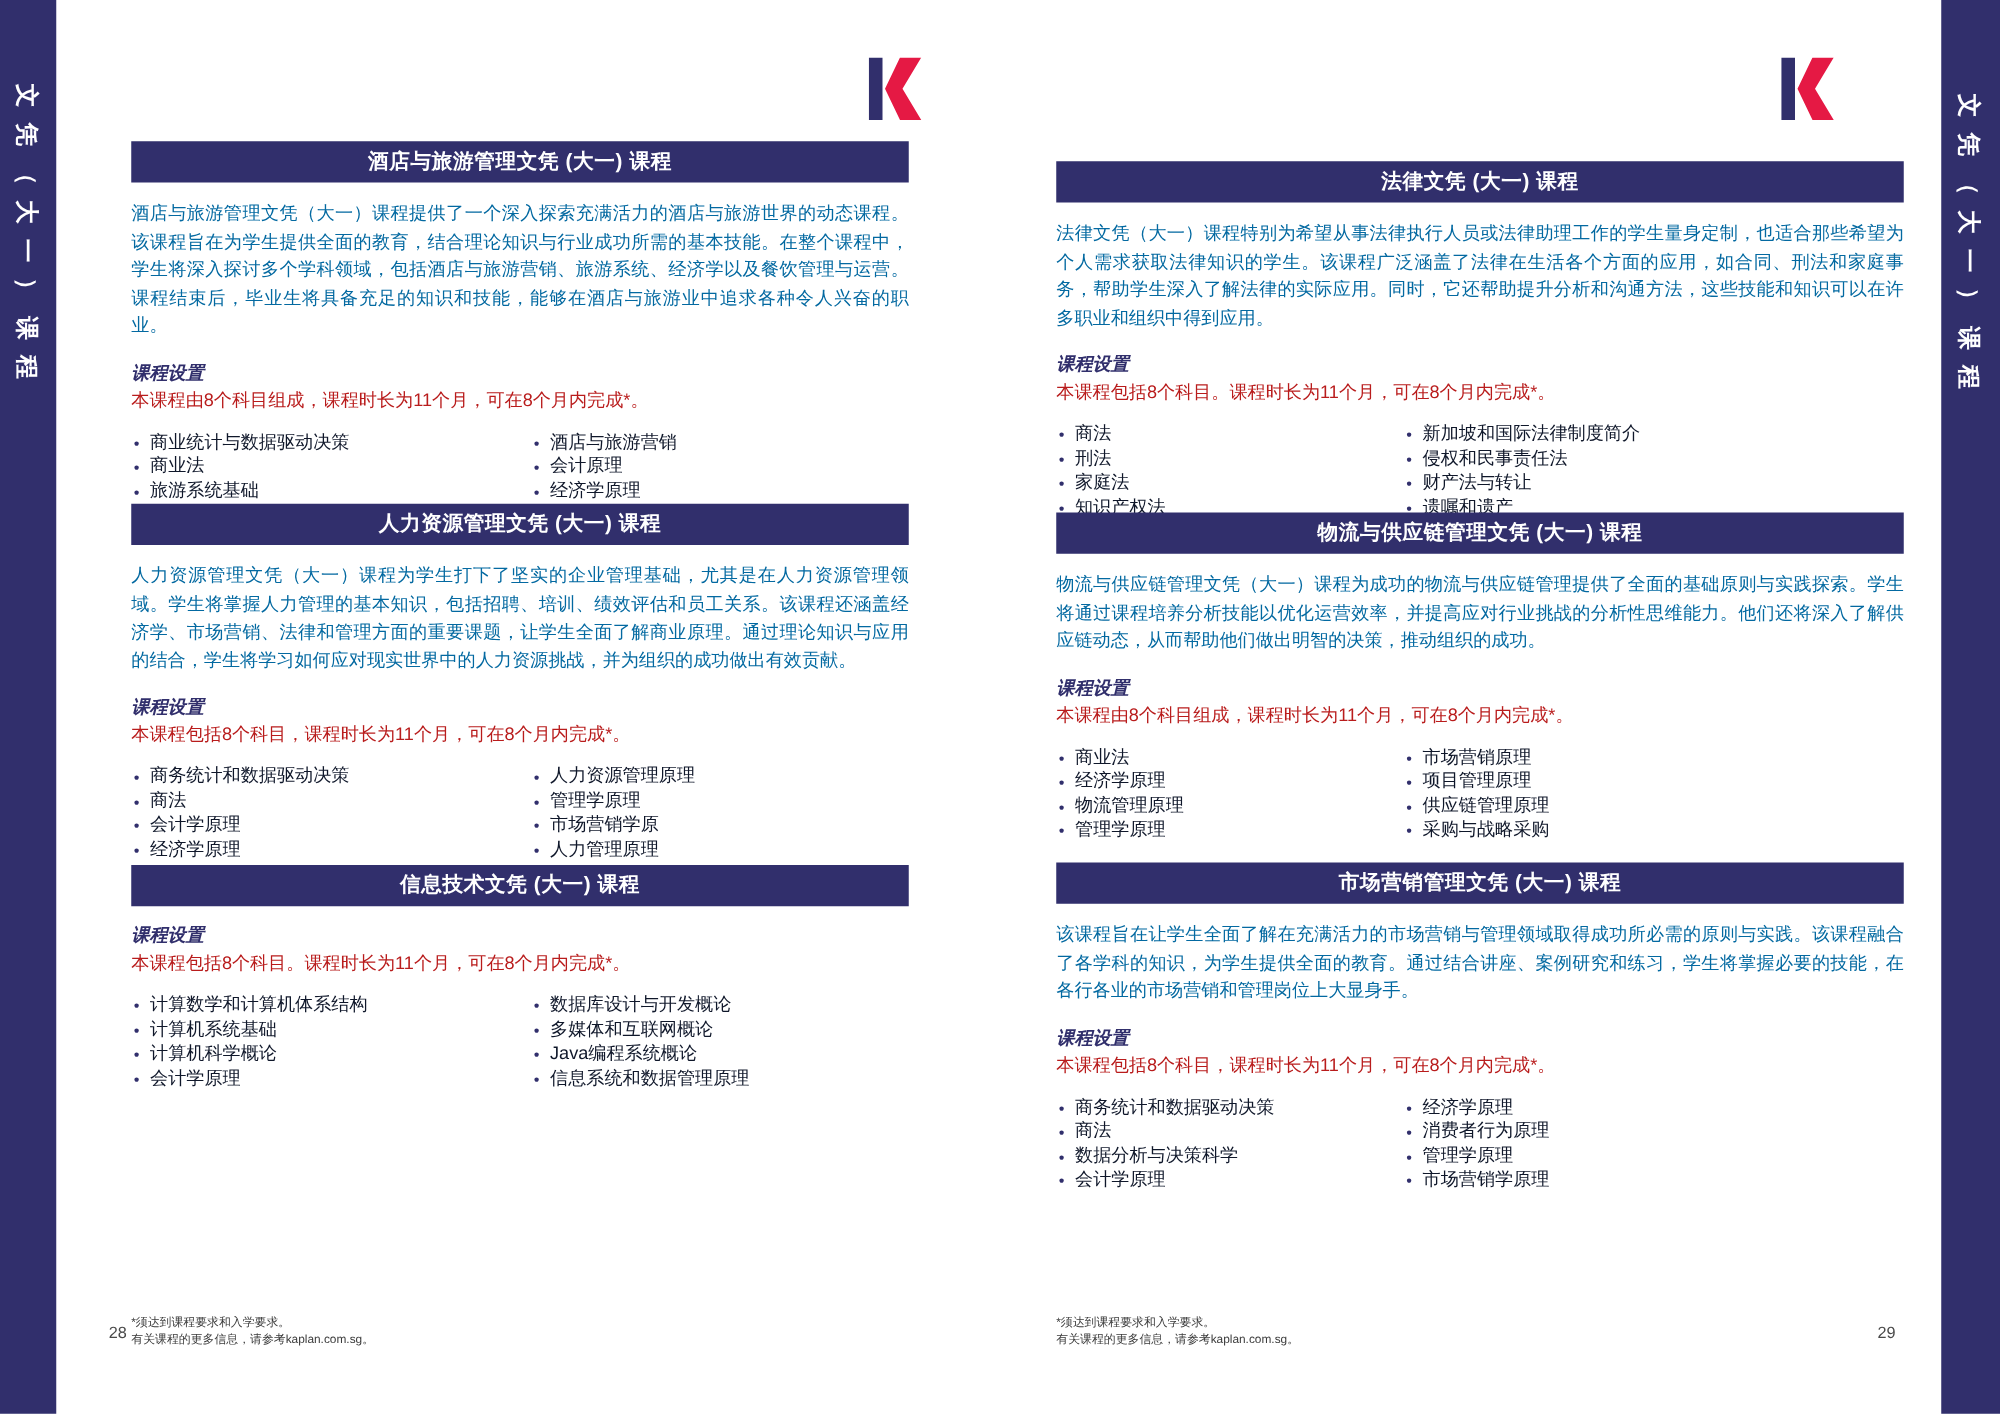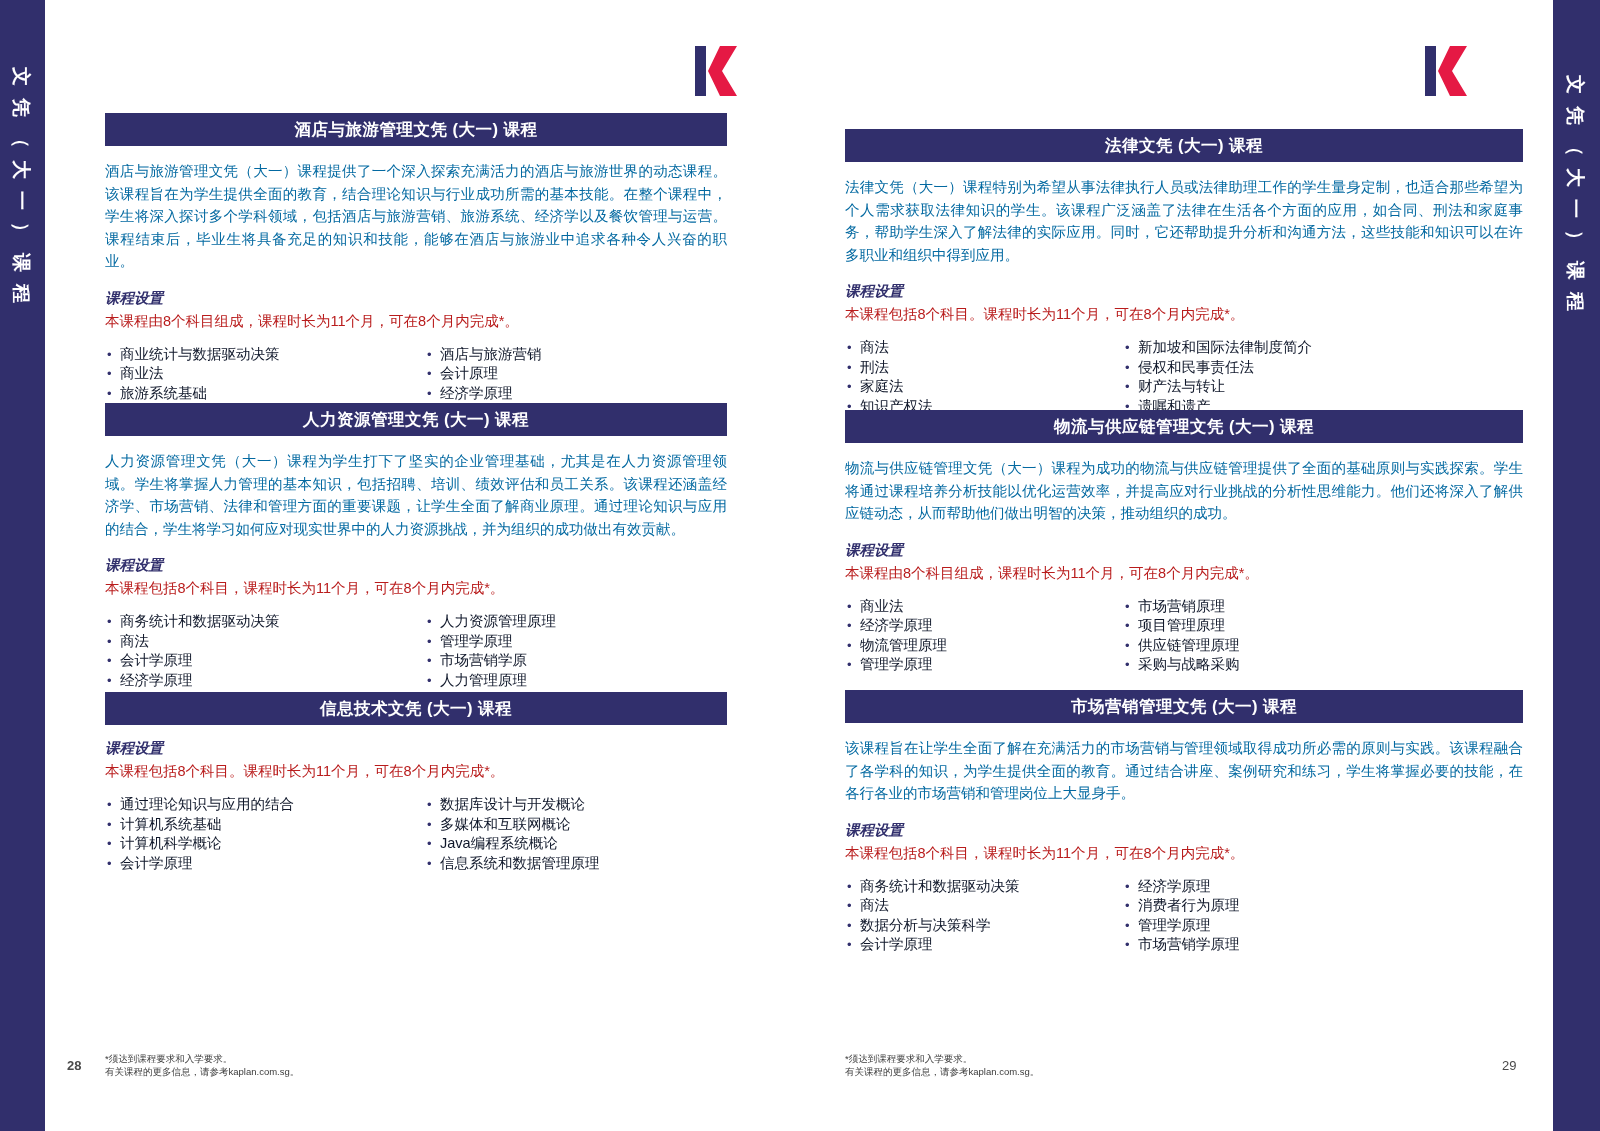--- a/index.html
+++ b/index.html
@@ -60,21 +60,21 @@
   .subjects li::before {
     content:"•"; position:absolute; left:2px; top:0;
     color:var(--navy); font-size:13px;
   }
 
   
   .footnote { position:absolute; top:1052px; font-size:9.5px; line-height:13px; color:#3b3b3b; }
   #footnote-left { left:105px; }
   #footnote-right { left:845px; }
   .page-num { position:absolute; top:1058px; font-size:13px; color:#4a4a4a; }
-  #page-num-left { left:67px;font-weight:bold; }
+  #page-num-left { left:87px; }
   #page-num-right { left:1502px; }
 </style>
 </head>
 <body>
 
 <div class="strip" id="strip-left"></div>
 <div class="strip" id="strip-right"></div>
 <div class="strip-label" id="strip-label-left">文凭（大一）课程</div>
 <div class="strip-label" id="strip-label-right">文凭（大一）课程</div>
 
@@ -145,21 +145,21 @@
   </section>
 
   <section class="course-section pos-left pos-left-2">
     <div class="section-bar">
       <h2>信息技术文凭 (大一) 课程</h2>
     </div>
     <h3 class="setup-h">课程设置</h3>
     <p class="setup-text">本课程包括8个科目。课程时长为11个月，可在8个月内完成*。</p>
     <div class="subjects">
       <ul class="col1">
-        <li>通过理论知识与应用的结合</li>
+        <li>计算数学和计算机体系结构</li>
         <li>计算机系统基础</li>
         <li>计算机科学概论</li>
         <li>会计学原理</li>
       </ul>
       <ul class="col2">
         <li>数据库设计与开发概论</li>
         <li>多媒体和互联网概论</li>
         <li>Java编程系统概论</li>
         <li>信息系统和数据管理原理</li>
       </ul>

